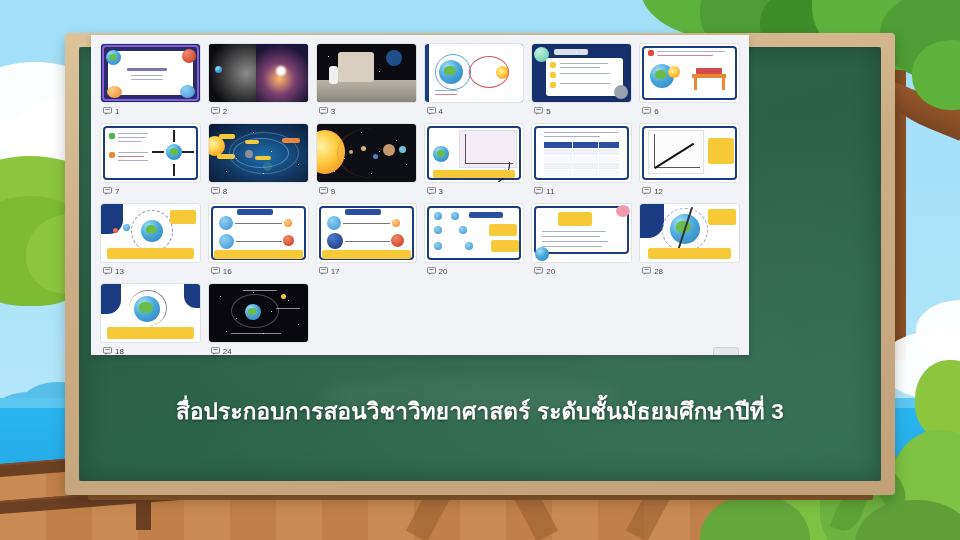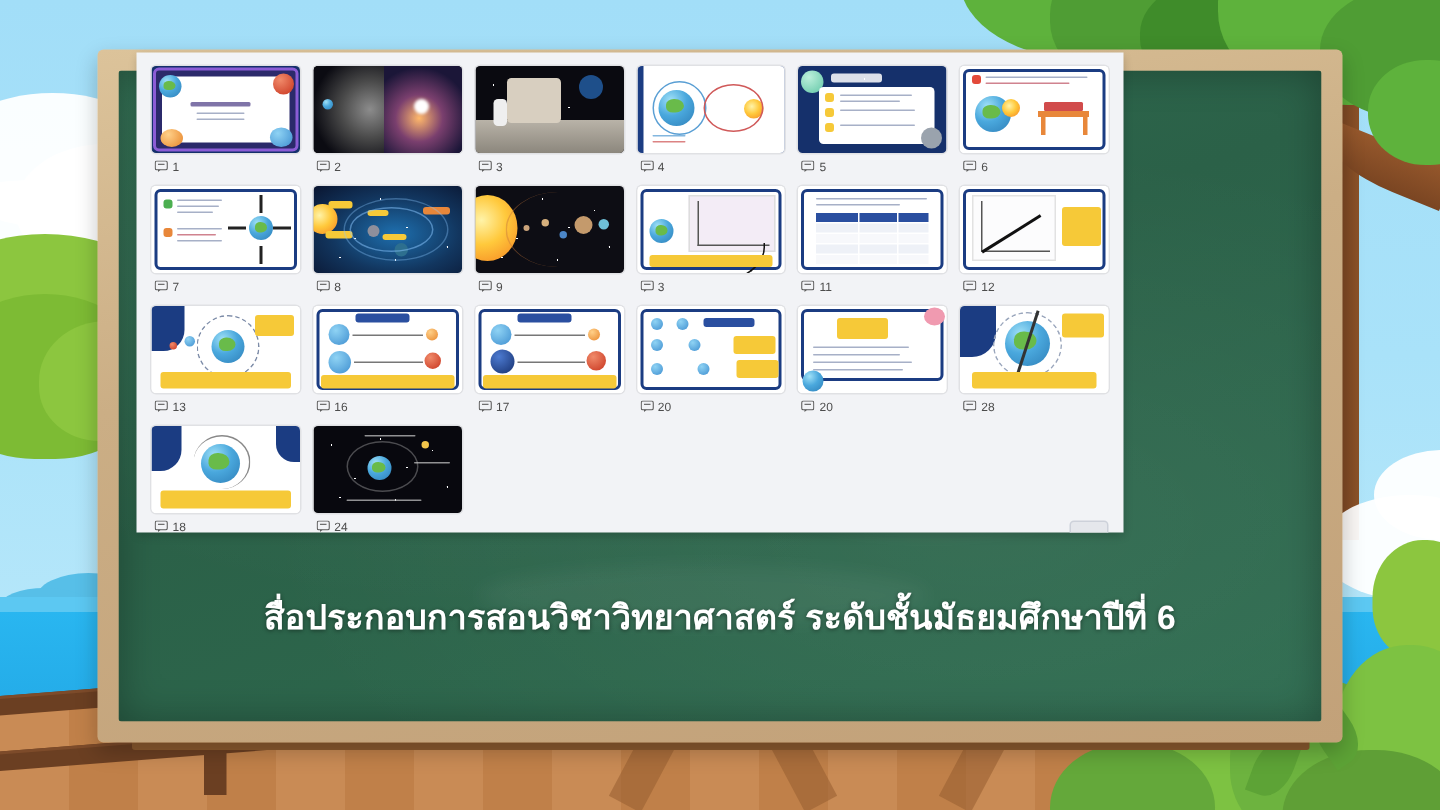--- a/index.html
+++ b/index.html
@@ -810,16 +810,16 @@
               </svg>
             </span>
             <span>24</span>
           </div>
         </div>
       </div>
     <div class="partial-ctrl"></div>
   </div>
 
   <div class="title-wrap">
-    <div class="title-main">สื่อประกอบการสอนวิชาวิทยาศาสตร์ ระดับชั้นมัธยมศึกษาปีที่ 6</div>
+    <div class="title-main">สื่อประกอบการสอนวิชาวิทยาศาสตร์ ระดับชั้นมัธยมศึกษาปีที่ 3</div>
   </div>
 
 </div>
 
 </body></html>

